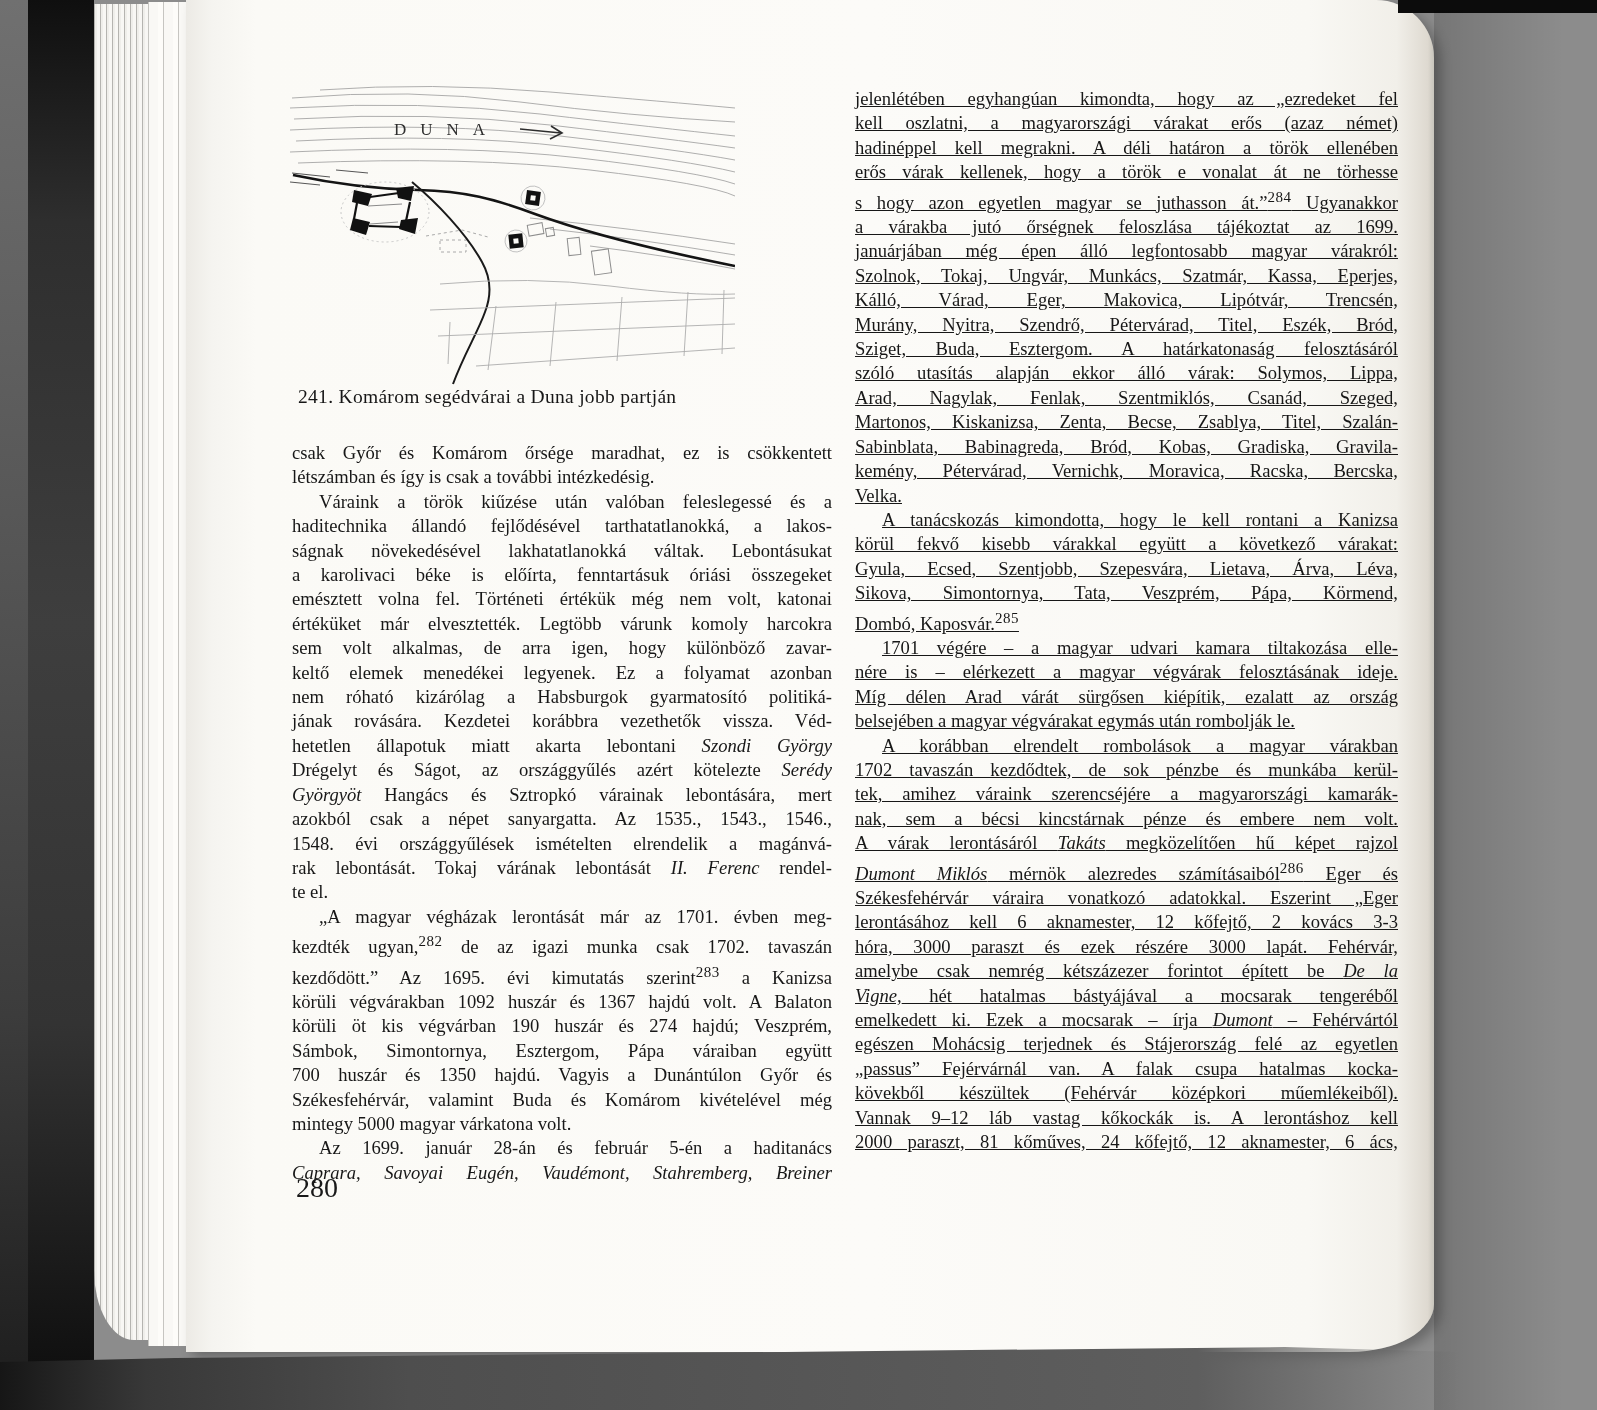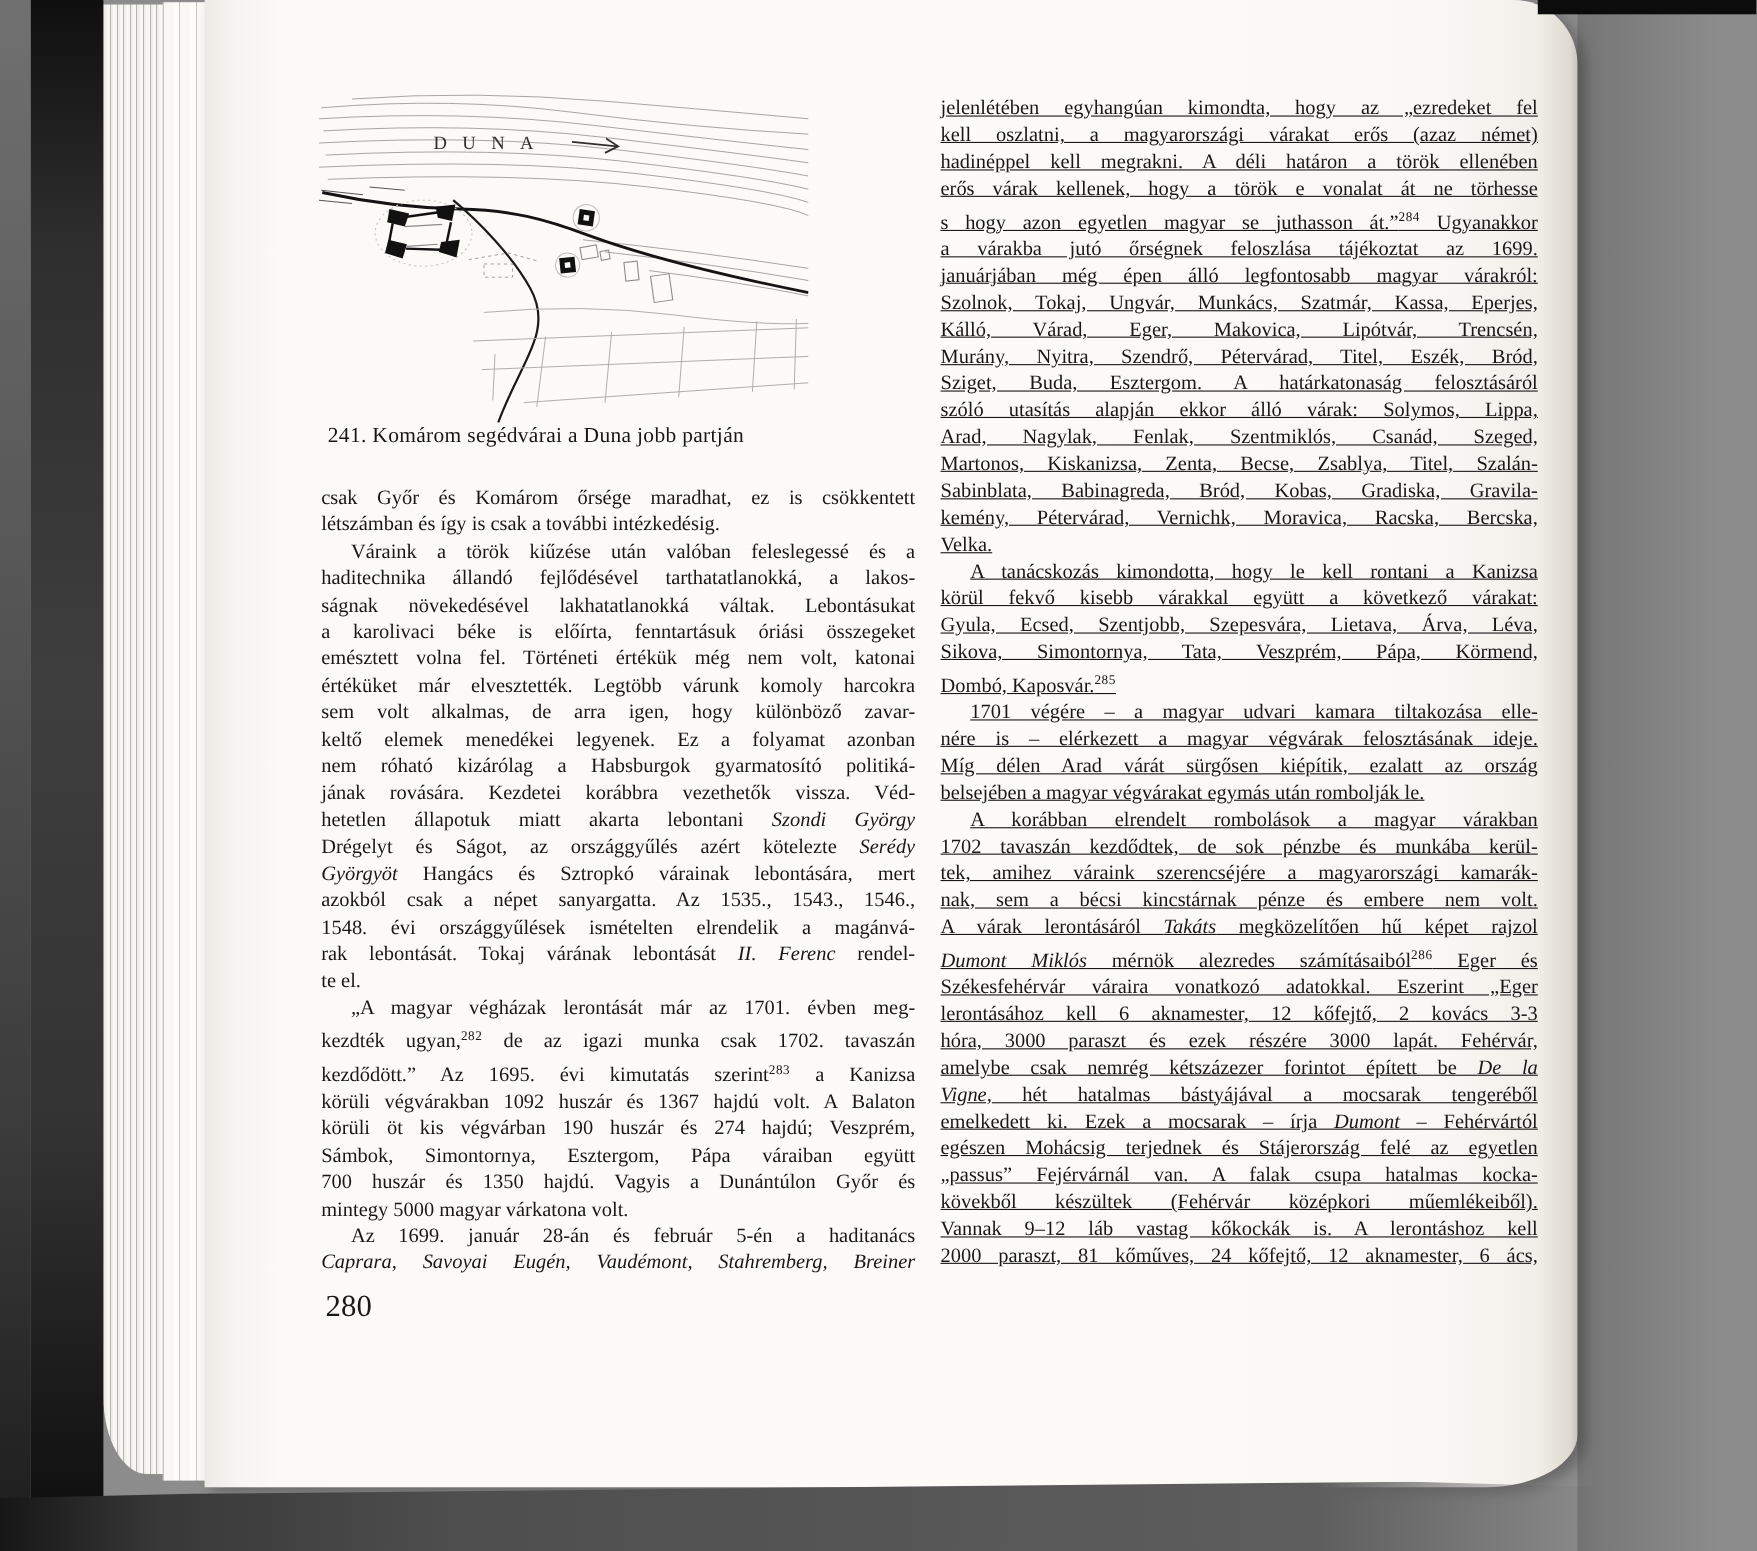--- a/index.html
+++ b/index.html
@@ -30,21 +30,21 @@
   .figmap{position:absolute;left:104px;top:78px;}
   .caption{position:absolute;left:112px;top:386px;font-size:19.5px;color:#161616;letter-spacing:0.3px;}
   
   .col{position:absolute;color:#171717;font-size:18.6px;}
   .col.left{left:106px;top:441px;width:540px;}
   .col.right{left:669px;top:87px;width:543px;text-decoration:underline;}
   .tline{line-height:24.4px;text-align:justify;text-align-last:justify;}
   .tline.nojust{text-align-last:left;}
   .tline.ind{padding-left:27px;}
   .it{font-style:italic;margin-top:36px;}
-  .sup{font-size:12px;vertical-align:7px;letter-spacing:0.5px;}
+  .sup{font-size:15px;vertical-align:7px;letter-spacing:0.5px;}
   .pagenum{position:absolute;left:110px;top:1172px;font-size:28px;color:#191919;}
 </style>
 </head>
 <body>
 
 <div class="scene">
   <div class="strip-outer"></div>
   <div class="cover"></div>
   <div class="fan1"></div>
   <div class="fan2"></div>
@@ -155,20 +155,21 @@
         <div class="tline"><span>1548. évi országgyűlések ismételten elrendelik a magánvá-</span></div>
         <div class="tline"><span>rak lebontását. Tokaj várának lebontását </span><span class="it">II. Ferenc</span><span> rendel-</span></div>
         <div class="tline nojust"><span>te el.</span></div>
         <div class="tline ind"><span>„A magyar végházak lerontását már az 1701. évben meg-</span></div>
         <div class="tline"><span>kezdték ugyan,</span><span class="sup">282</span><span> de az igazi munka csak 1702. tavaszán</span></div>
         <div class="tline"><span>kezdődött.” Az 1695. évi kimutatás szerint</span><span class="sup">283</span><span> a Kanizsa</span></div>
         <div class="tline"><span>körüli végvárakban 1092 huszár és 1367 hajdú volt. A Balaton</span></div>
         <div class="tline"><span>körüli öt kis végvárban 190 huszár és 274 hajdú; Veszprém,</span></div>
         <div class="tline"><span>Sámbok, Simontornya, Esztergom, Pápa váraiban együtt</span></div>
         <div class="tline"><span>700 huszár és 1350 hajdú. Vagyis a Dunántúlon Győr és</span></div>
+        <div class="tline"><span>Székesfehérvár, valamint Buda és Komárom kivételével még</span></div>
         <div class="tline nojust"><span>mintegy 5000 magyar várkatona volt.</span></div>
         <div class="tline ind"><span>Az 1699. január 28-án és február 5-én a haditanács</span></div>
         <div class="tline"><span class="it">Caprara, Savoyai Eugén, Vaudémont, Stahremberg, Breiner</span></div>
       </div>
     <div class="col right">
         <div class="tline"><span>jelenlétében egyhangúan kimondta, hogy az „ezredeket fel</span></div>
         <div class="tline"><span>kell oszlatni, a magyarországi várakat erős (azaz német)</span></div>
         <div class="tline"><span>hadinéppel kell megrakni. A déli határon a török ellenében</span></div>
         <div class="tline"><span>erős várak kellenek, hogy a török e vonalat át ne törhesse</span></div>
         <div class="tline"><span>s hogy azon egyetlen magyar se juthasson át.”</span><span class="sup">284</span><span> Ugyanakkor</span></div>

